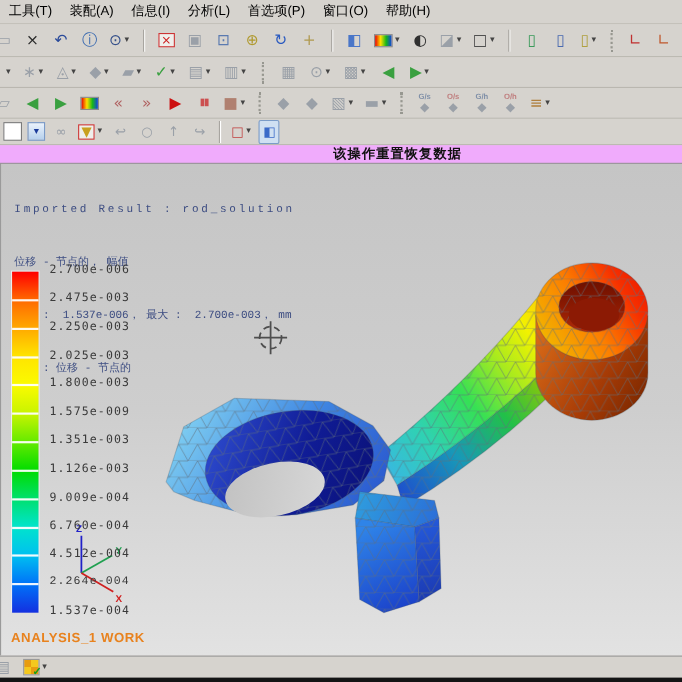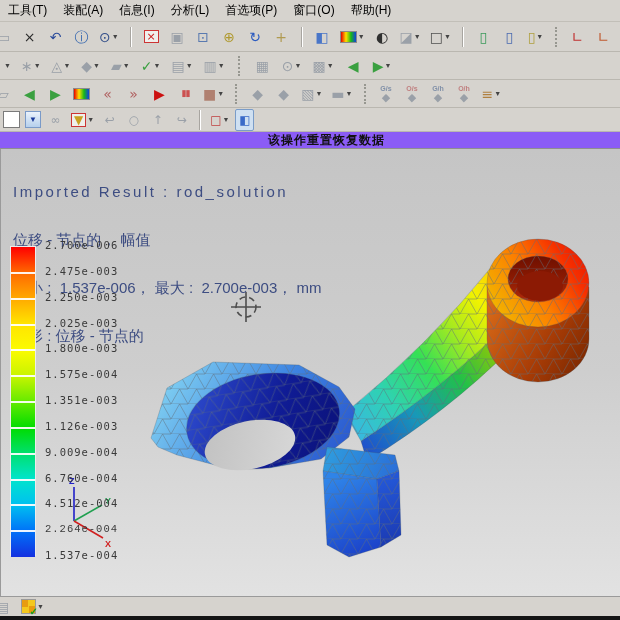--- a/index.html
+++ b/index.html
@@ -36,31 +36,31 @@
     display:flex;align-items:center;justify-content:center;flex:0 0 auto;
     background:linear-gradient(#eaf2fc,#b6d0ec);}
   .labeled{flex-direction:column;gap:0;}
   .labeled .mini-label{font-size:7px;line-height:7px;font-weight:bold;}
   .labeled .glyph{font-size:11px;}
   .checker{width:15px;height:15px;border:1px solid #9a9a9a;position:relative;
     background:conic-gradient(#f4c81e 0 25%,#e89c10 0 50%,#f4c81e 0 75%,#e89c10 0);}
   .checker .overlay{position:absolute;right:-3px;bottom:-4px;font-size:10px;color:#18a018;font-weight:bold;}
 
   
-  .prompt-bar{height:17px;background:#8b5cf6;border-bottom:1px solid #8f8f8f;
-    display:flex;align-items:center;}
+  .prompt-bar{height:17px;background:#f0abfc;border-bottom:1px solid #8f8f8f;
+    display:flex;align-items:center;padding-left:35px;}
   .prompt-text{margin-left:268px;font-size:12px;font-weight:bold;color:#111;letter-spacing:1px;}
 
   
   .viewport{position:absolute;top:149px;left:0;width:620px;height:447px;overflow:hidden;
     background:linear-gradient(180deg,#c5c5c5 0%,#cecece 50%,#e2e2e2 100%);
     border-left:1px solid #9a9a9a;}
   .model-svg{position:absolute;left:0;top:0;}
-  .result-text{position:absolute;left:12px;top:3px;font-family:Liberation Sans, sans-serif;
-    font-size:15px;color:#3d4d82;line-height:16px;white-space:pre;}
+  .result-text{position:absolute;left:12px;top:3px;font-family:Liberation Mono, monospace;
+    font-size:10px;color:#3d4d82;line-height:16px;white-space:pre;}
   .result-line1{letter-spacing:2.5px;}
   .legend-bar{position:absolute;left:9px;top:97px;width:26px;height:310px;
     border:1px solid #ececec;}
   .legend-band{width:100%;}
   .legend-tick{position:absolute;left:0;width:100%;height:2px;background:rgba(255,255,255,.92);}
   .legend-label{position:absolute;left:44px;font-family:"DejaVu Sans Mono",monospace;
     font-size:10.5px;color:#3a3a3a;letter-spacing:1px;white-space:nowrap;}
   .status-text{position:absolute;left:9px;top:424px;font-size:12px;font-weight:bold;
     color:#e8821e;letter-spacing:.5px;}
   .watermark{position:absolute;left:251px;top:142px;font-size:25px;font-weight:bold;
@@ -456,26 +456,27 @@
       <div class="legend-tick" style="top: 102.333px;"></div>
       <div class="legend-tick" style="top: 128.167px;"></div>
       <div class="legend-tick" style="top: 154px;"></div>
       <div class="legend-tick" style="top: 179.833px;"></div>
       <div class="legend-tick" style="top: 205.667px;"></div>
       <div class="legend-tick" style="top: 231.5px;"></div>
       <div class="legend-tick" style="top: 257.333px;"></div>
       <div class="legend-tick" style="top: 283.167px;"></div>
     </div>
 
+  <div class="status-text">ANALYSIS_1 WORK</div>
 <div class="legend-label" style="top: 90px;">2.700e-006</div>
     <div class="legend-label" style="top: 115.833px;">2.475e-003</div>
     <div class="legend-label" style="top: 141.667px;">2.250e-003</div>
     <div class="legend-label" style="top: 167.5px;">2.025e-003</div>
     <div class="legend-label" style="top: 193.333px;">1.800e-003</div>
-    <div class="legend-label" style="top: 219.167px;">1.575e-004</div>
+    <div class="legend-label" style="top: 219.167px;">1.575e-009</div>
     <div class="legend-label" style="top: 245px;">1.351e-003</div>
     <div class="legend-label" style="top: 270.833px;">1.126e-003</div>
     <div class="legend-label" style="top: 296.667px;">9.009e-004</div>
     <div class="legend-label" style="top: 322.5px;">6.760e-004</div>
     <div class="legend-label" style="top: 348.333px;">4.512e-004</div>
     <div class="legend-label" style="top: 374.167px; font-family: Liberation Mono, monospace;">2.264e-004</div>
     <div class="legend-label" style="top: 400px;">1.537e-004</div>
   </div>
 
 <div class="bottom-bar">

